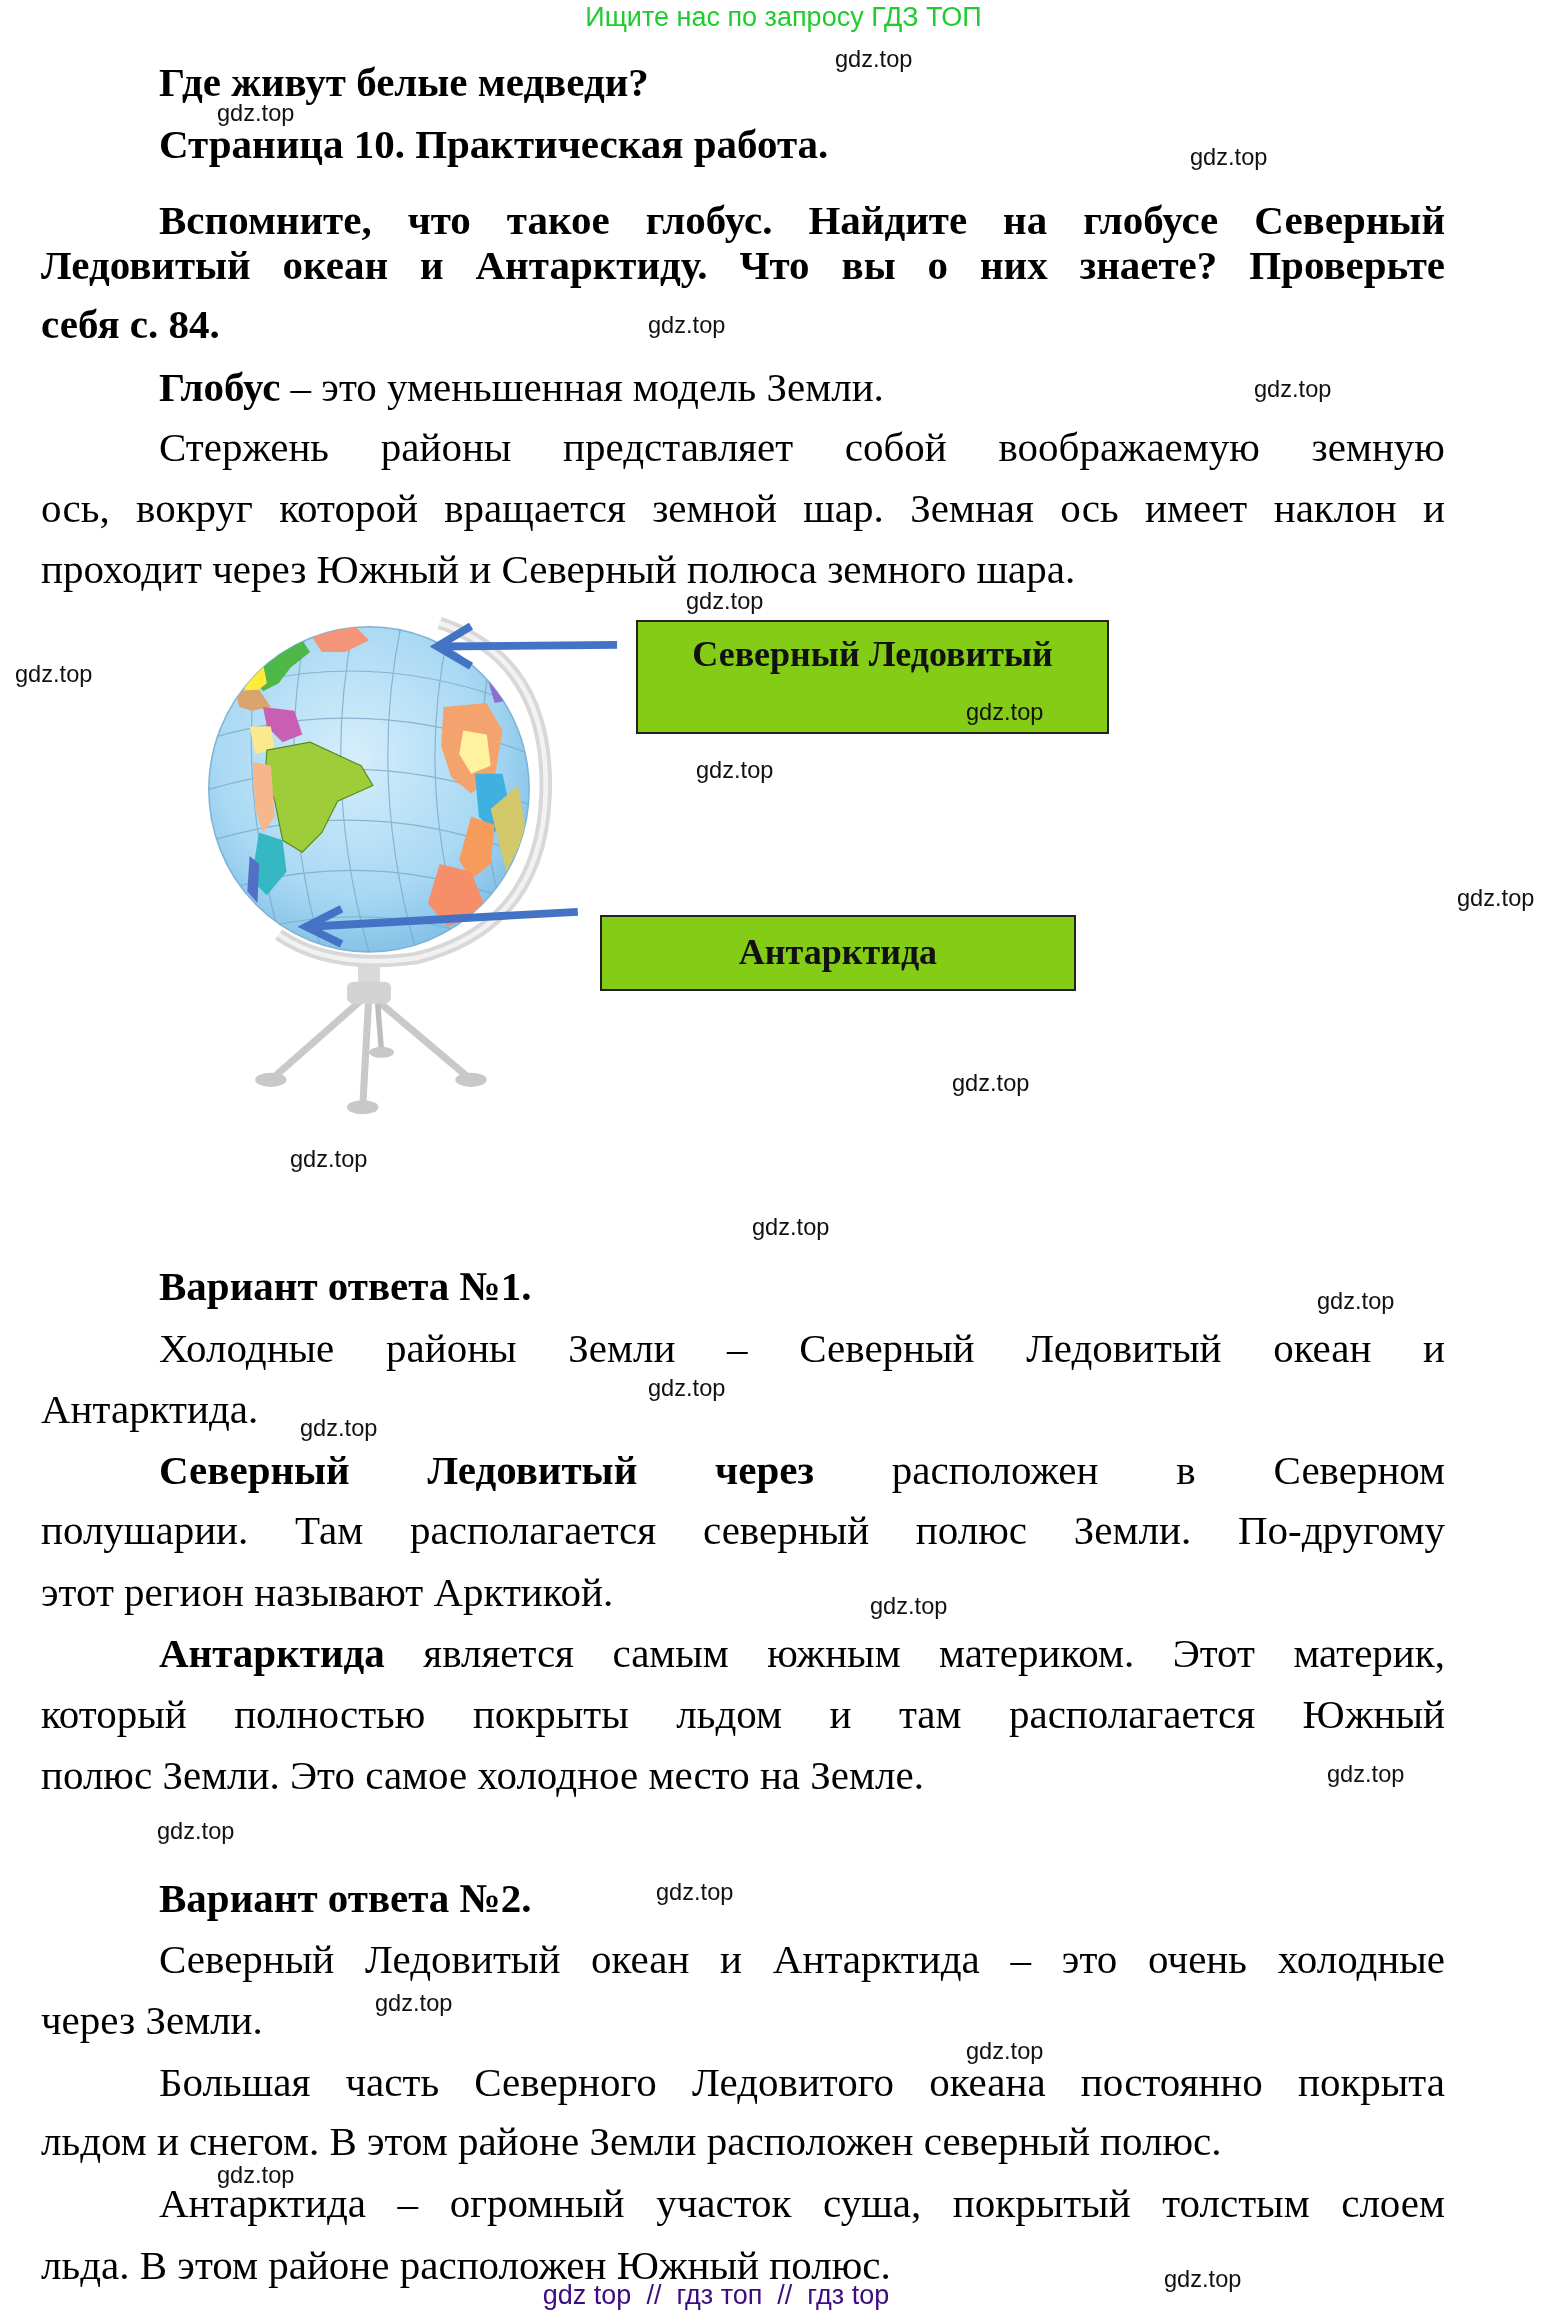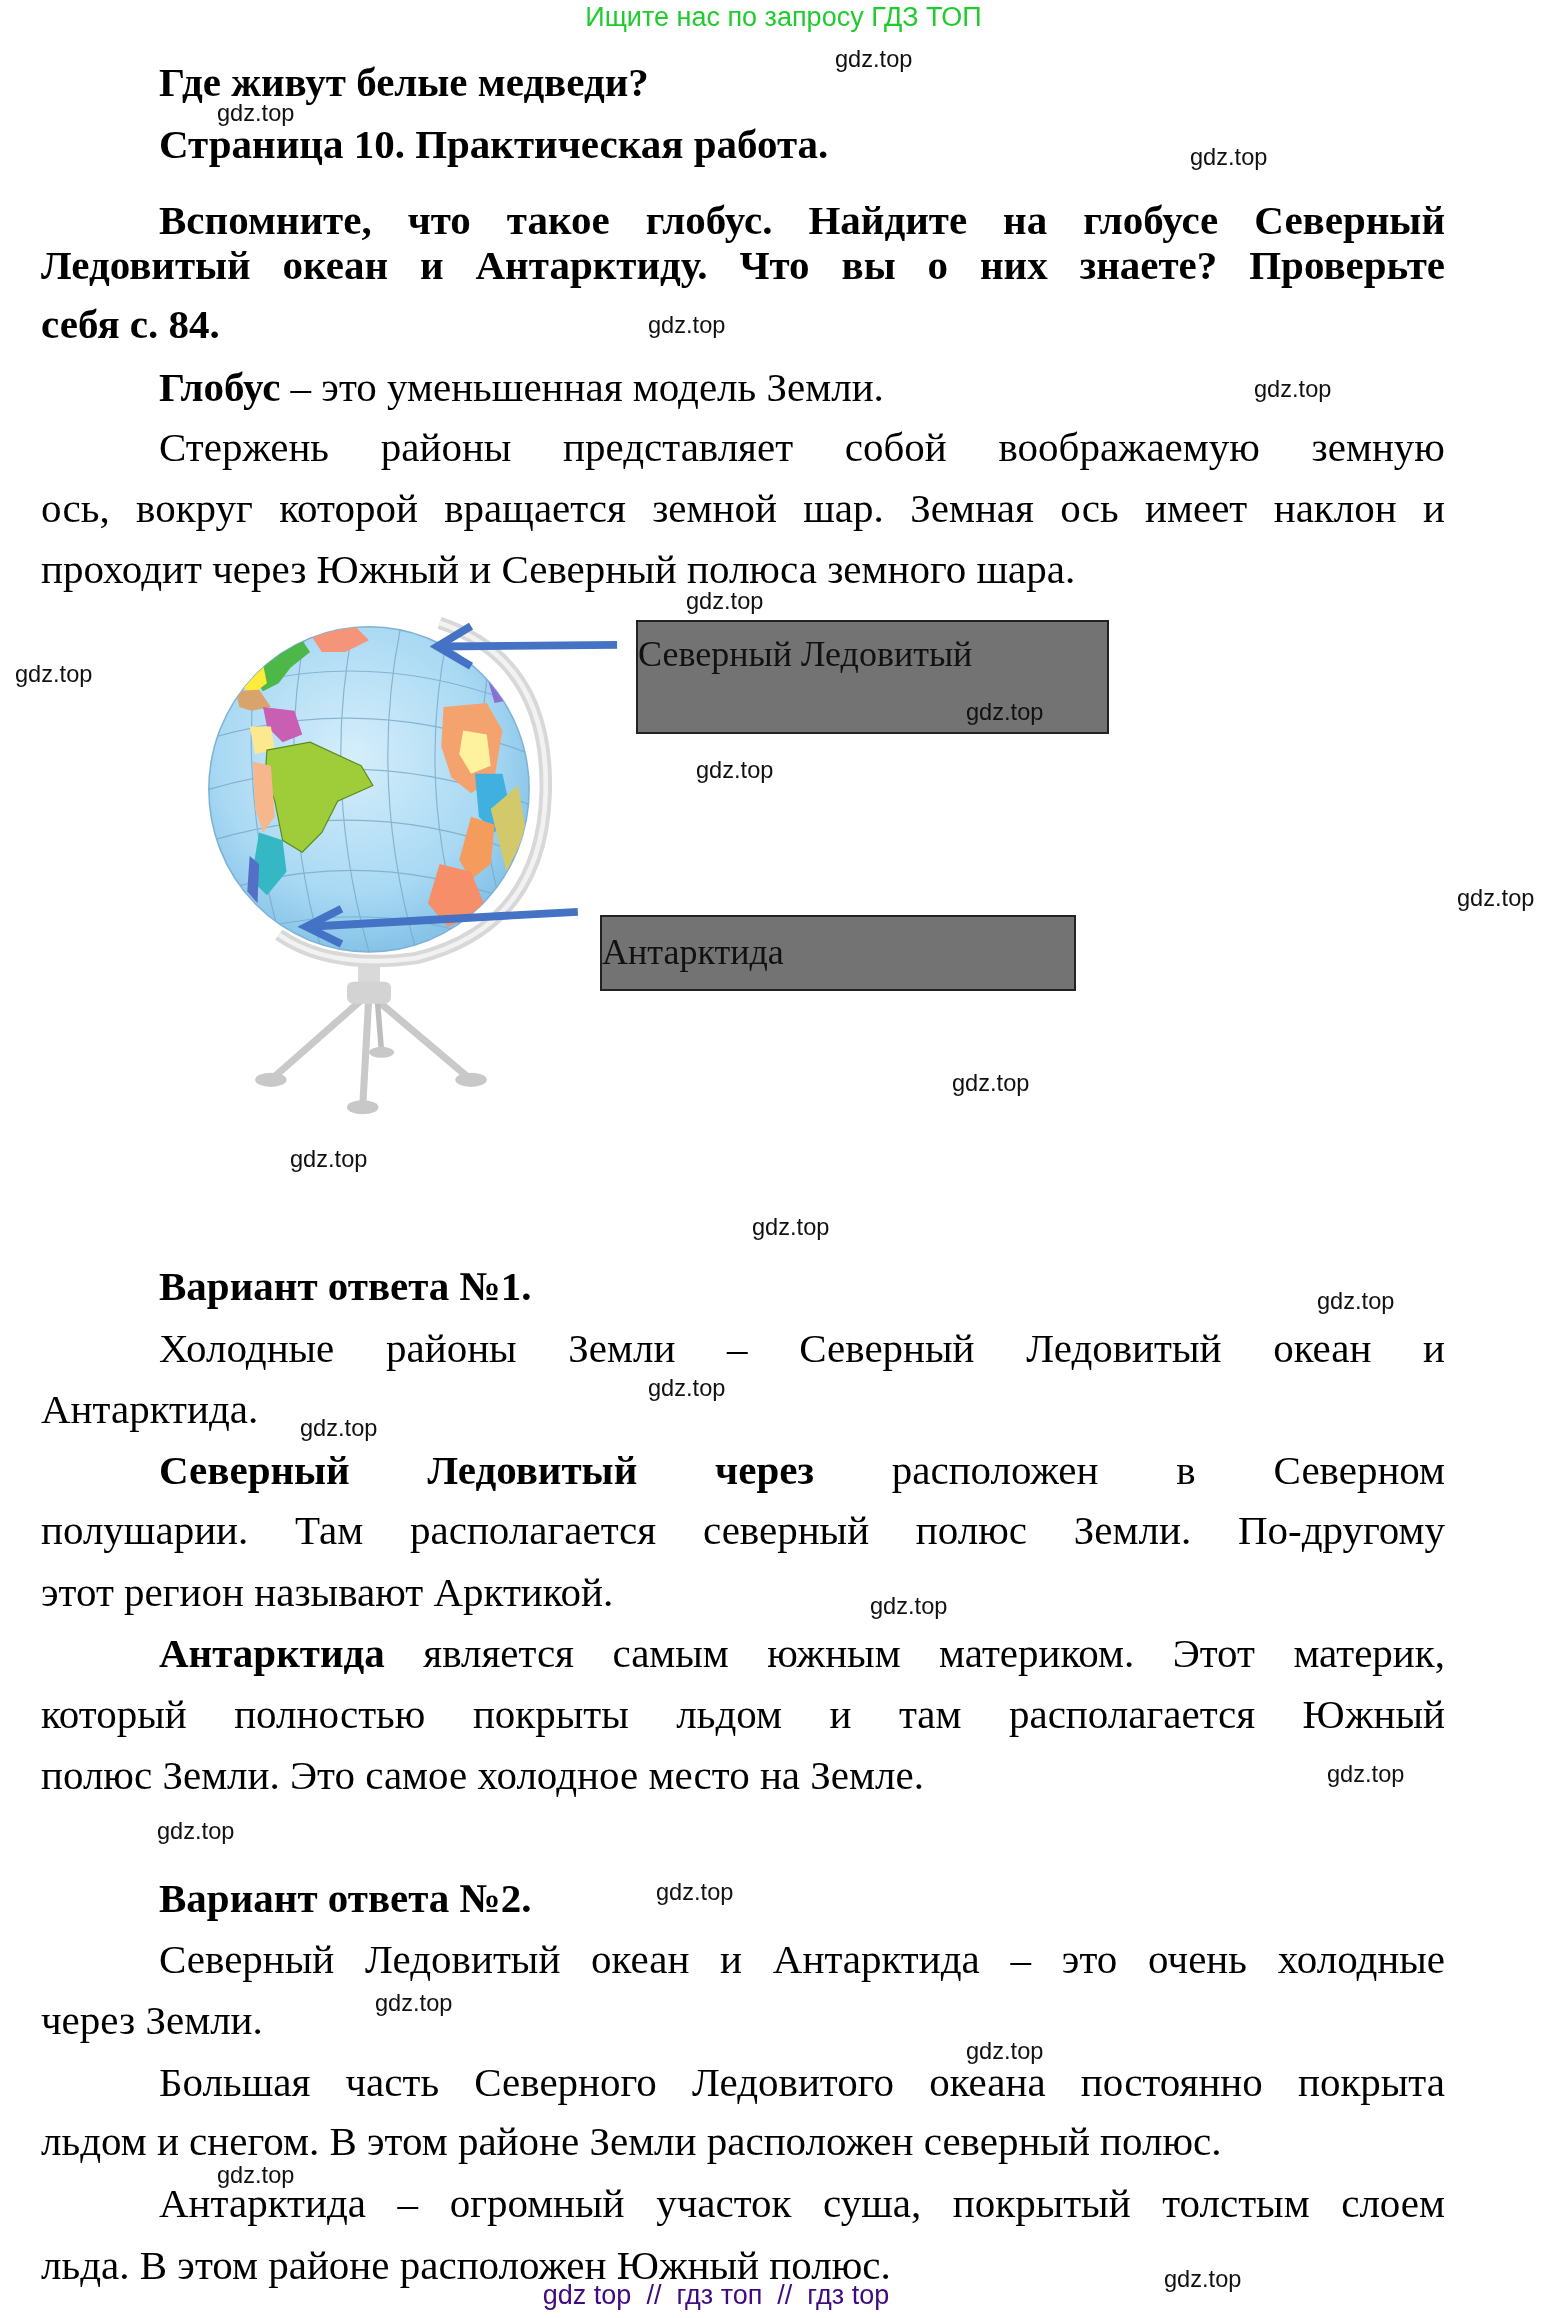--- a/index.html
+++ b/index.html
@@ -11,22 +11,22 @@
   .ln { position:absolute; font-family:Liberation Serif, serif; font-size:41px;
     line-height:61px; height:61px; color:#000; white-space:nowrap; }
   .j { text-align:justify; text-align-last:justify; left:41px; width:1404px; }
   .ji { text-align:justify; text-align-last:justify; left:159px; width:1286px; }
   .l { left:41px; }
   .i { left:159px; }
   .b { font-weight:bold; }
   .wm { position:absolute; font-family:"Liberation Sans", sans-serif; font-size:23.6px;
     color:#111; line-height:27px; white-space:nowrap; }
   .figure { position:absolute; left:0; top:0; width:1567px; height:2319px; pointer-events:none; }
-  .box { position:absolute; border:2.4px solid #222; background:#737373; box-sizing:border-box;
-    font-family:"Liberation Serif", serif; font-weight:normal; color:#111; }
+  .box { position:absolute; border:2.4px solid #222; background:#84cc16; box-sizing:border-box;
+    font-family:"Liberation Serif", serif; font-weight:bold; color:#111; text-align:center; }
   .box1 { left:636px; top:620px; width:473px; height:114px; font-size:36px; line-height:49px; padding-top:7.9px; }
   .box2 { left:600px; top:915px; width:476px; height:76px; font-size:36px; line-height:71px; }
   .box1 .r2 { display:block; padding-left:47px; }
 </style>
 </head>
 <body>
 
 <div class="banner">Ищите нас по запросу ГДЗ ТОП</div>
 
 <div class="ln l" style="left:159px;top:52px;"><span class="b">Где живут белые медведи?</span></div>

